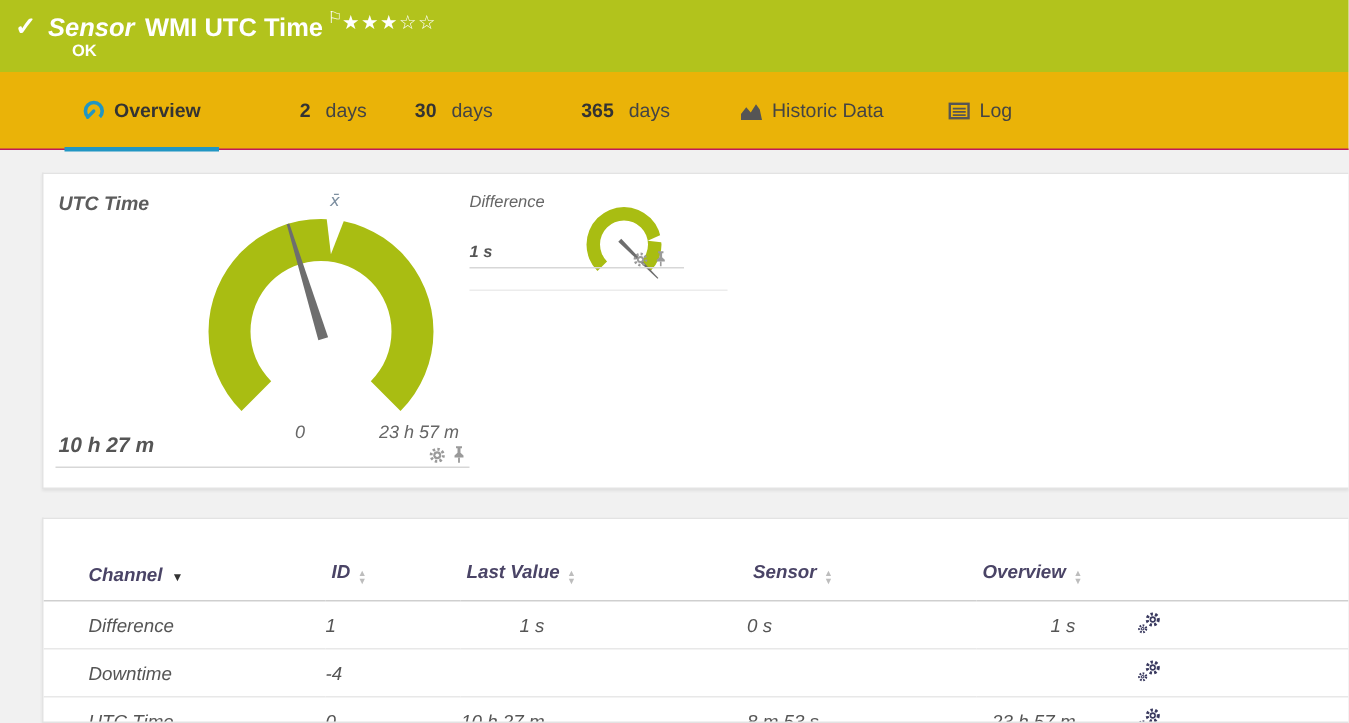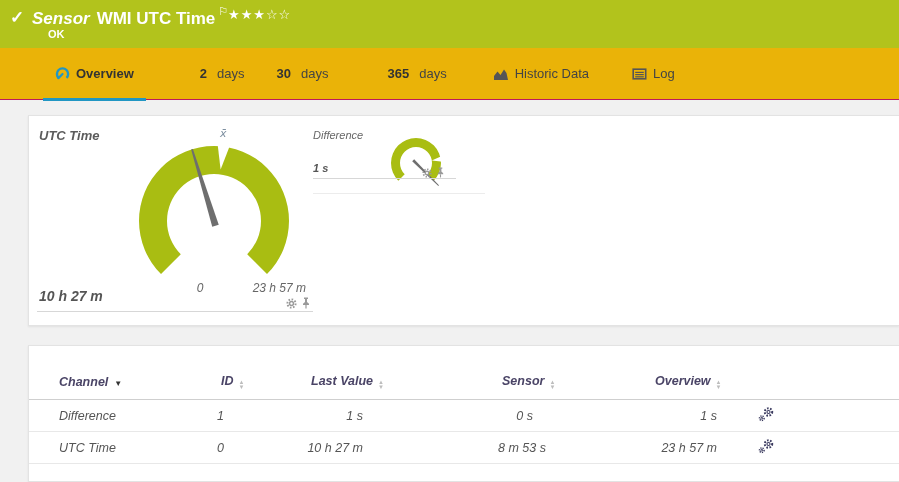--- a/index.html
+++ b/index.html
@@ -47,21 +47,21 @@
   .mean-label { font-size:11px; fill:#7d8fa0; font-family:"DejaVu Sans",sans-serif; }
   .tick { font-size:12px; fill:#666; }
   
   #card-table { padding-top:24px; }
   table { border-collapse:collapse; width:100%; table-layout:fixed; font-size:12.5px; }
   col.c1{width:188px} col.c2{width:90px} col.c3{width:191px} col.c4{width:153px} col.c5{width:107px}
   th { text-align:left; font-weight:700; color:#4a4466; padding:4px 0 9px 4px; border-bottom:1px solid #cfcfcf; white-space:nowrap; }
   td { color:#555; padding:6px 0; border-bottom:1px solid #e8e8e8; height:15px; white-space:nowrap; }
   .pl { padding-left:30px; }
   td.r3 { text-align:right; padding-right:135px; }
-  td.r4 { text-align:right; padding-right:118px; }
+  td.r4 { padding-right:118px; }
   td.r5 { text-align:right; padding-right:41px; }
   .sort { display:inline-flex; flex-direction:column; font-size:6px; line-height:5px;
           color:#bdbdbd; margin-left:5px; vertical-align:1px; cursor:pointer; }
   .sort-active { font-size:8px; color:#333; margin-left:6px; cursor:pointer; }
   .gears-cell { padding-left:0; }
 </style>
 </head>
 <body>
 
 <div class="banner">
@@ -225,20 +225,37 @@
             <circle cx="10.5" cy="6" r="3.7" fill="none" stroke="#39395e" stroke-width="2" stroke-dasharray="1.6 1.5"></circle>
             <circle cx="10.5" cy="6" r="2.1" fill="#39395e"></circle>
               <circle cx="10.5" cy="6" r="1" fill="#fff"></circle>
             <circle cx="3.8" cy="12.2" r="2.3" fill="none" stroke="#39395e" stroke-width="1.5" stroke-dasharray="1.1 1"></circle>
             <circle cx="3.8" cy="12.2" r="1.2" fill="#39395e"></circle>
               <circle cx="3.8" cy="12.2" r="0.5" fill="#fff"></circle>
           </svg>
         </td>
       </tr>
       <tr>
+        <td class="pl">Downtime</td>
+        <td>-4</td>
+        <td class="r3"></td>
+        <td class="r4"></td>
+        <td class="r5"></td>
+        <td class="gears-cell">
+          <svg width="16" height="16" viewBox="0 0 16 16">
+            <circle cx="10.5" cy="6" r="3.7" fill="none" stroke="#39395e" stroke-width="2" stroke-dasharray="1.6 1.5"></circle>
+            <circle cx="10.5" cy="6" r="2.1" fill="#39395e"></circle>
+              <circle cx="10.5" cy="6" r="1" fill="#fff"></circle>
+            <circle cx="3.8" cy="12.2" r="2.3" fill="none" stroke="#39395e" stroke-width="1.5" stroke-dasharray="1.1 1"></circle>
+            <circle cx="3.8" cy="12.2" r="1.2" fill="#39395e"></circle>
+              <circle cx="3.8" cy="12.2" r="0.5" fill="#fff"></circle>
+          </svg>
+        </td>
+      </tr>
+      <tr>
         <td class="pl">UTC Time</td>
         <td>0</td>
         <td class="r3">10 h 27 m</td>
         <td class="r4">8 m 53 s</td>
         <td class="r5">23 h 57 m</td>
         <td class="gears-cell">
           <svg width="16" height="16" viewBox="0 0 16 16">
             <circle cx="10.5" cy="6" r="3.7" fill="none" stroke="#39395e" stroke-width="2" stroke-dasharray="1.6 1.5"></circle>
             <circle cx="10.5" cy="6" r="2.1" fill="#39395e"></circle>
               <circle cx="10.5" cy="6" r="1" fill="#fff"></circle>

